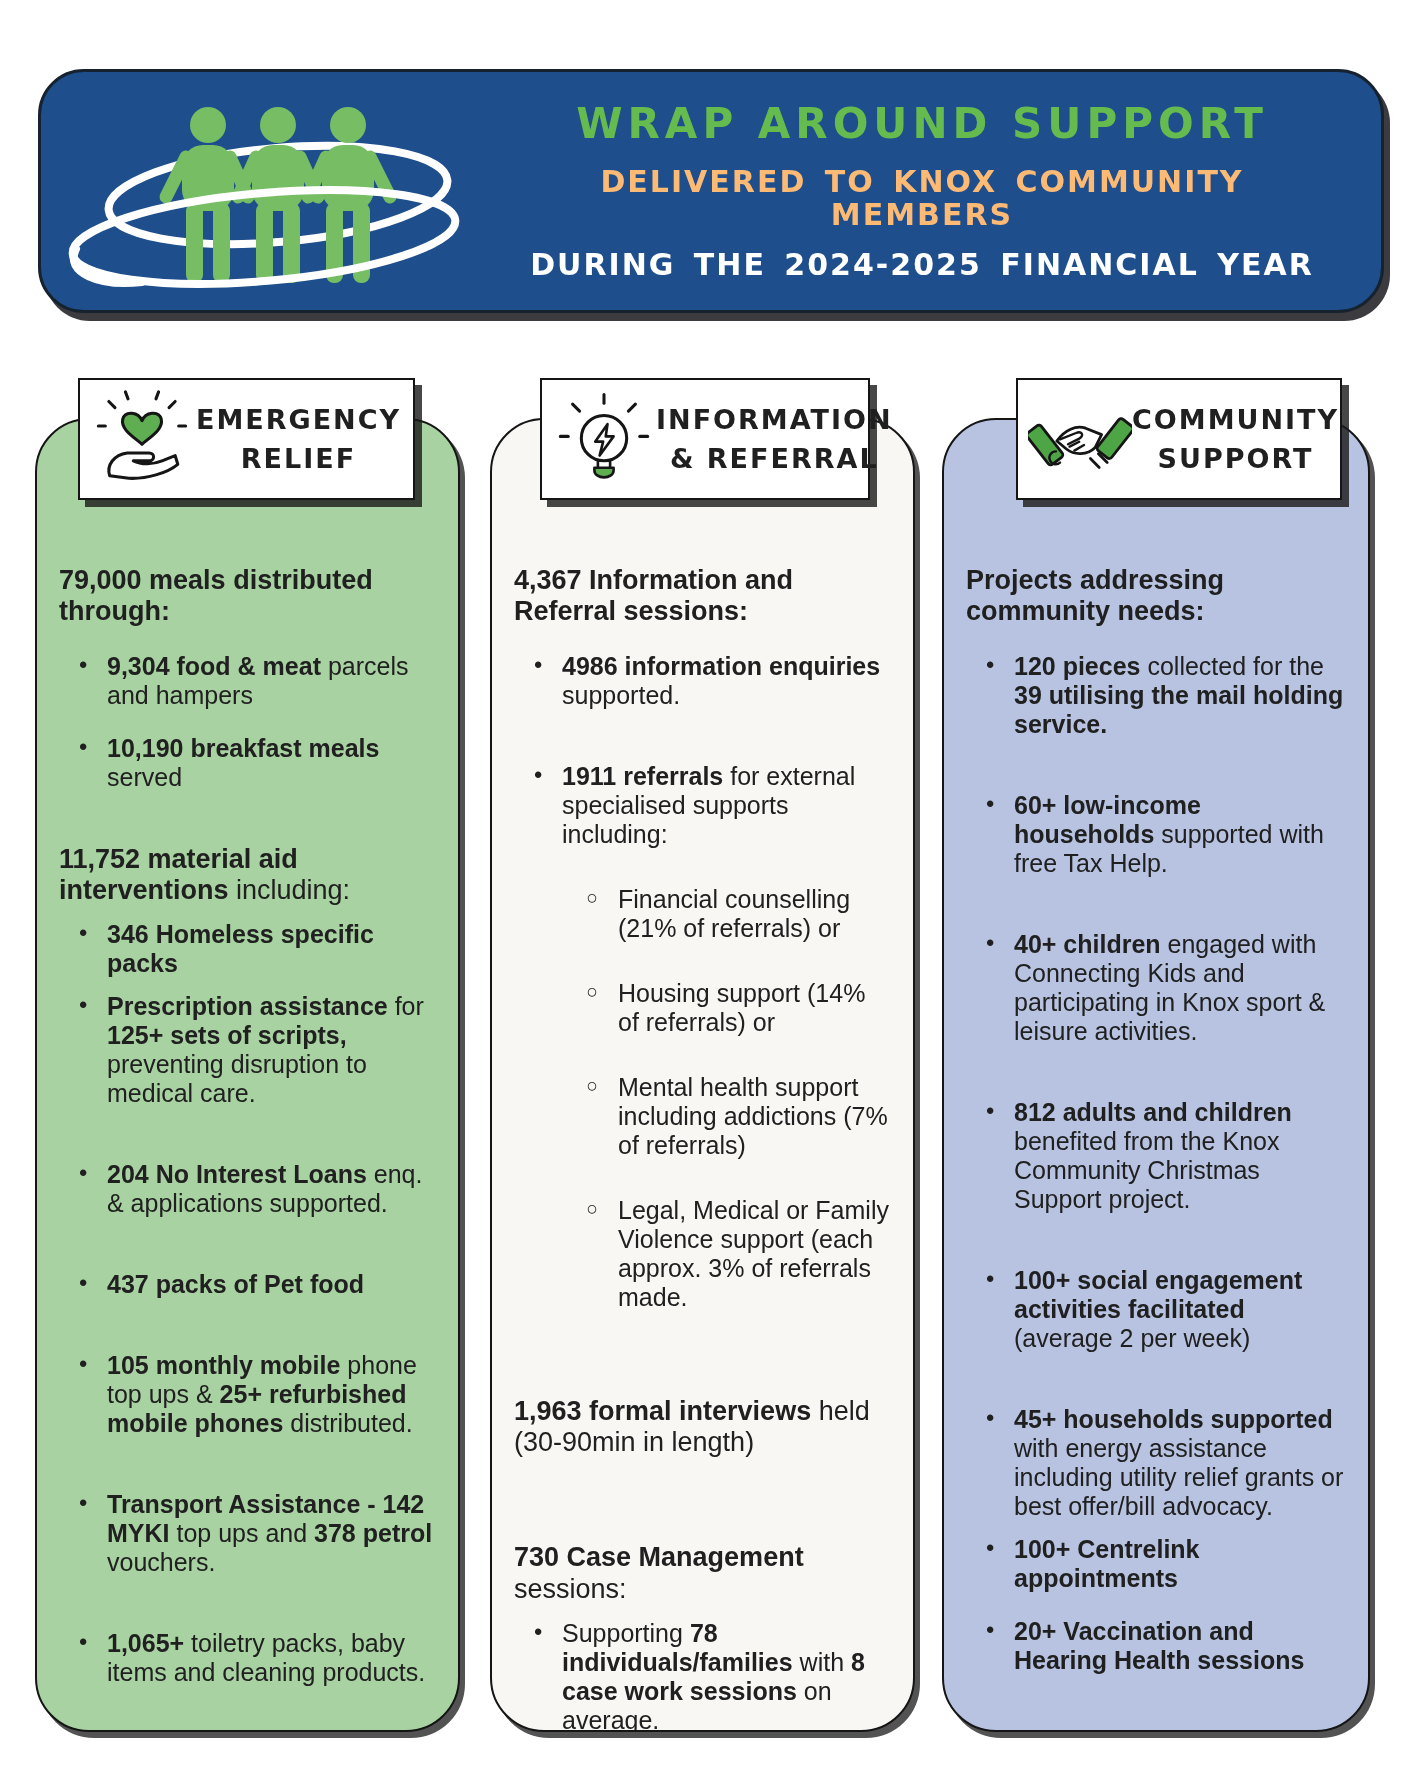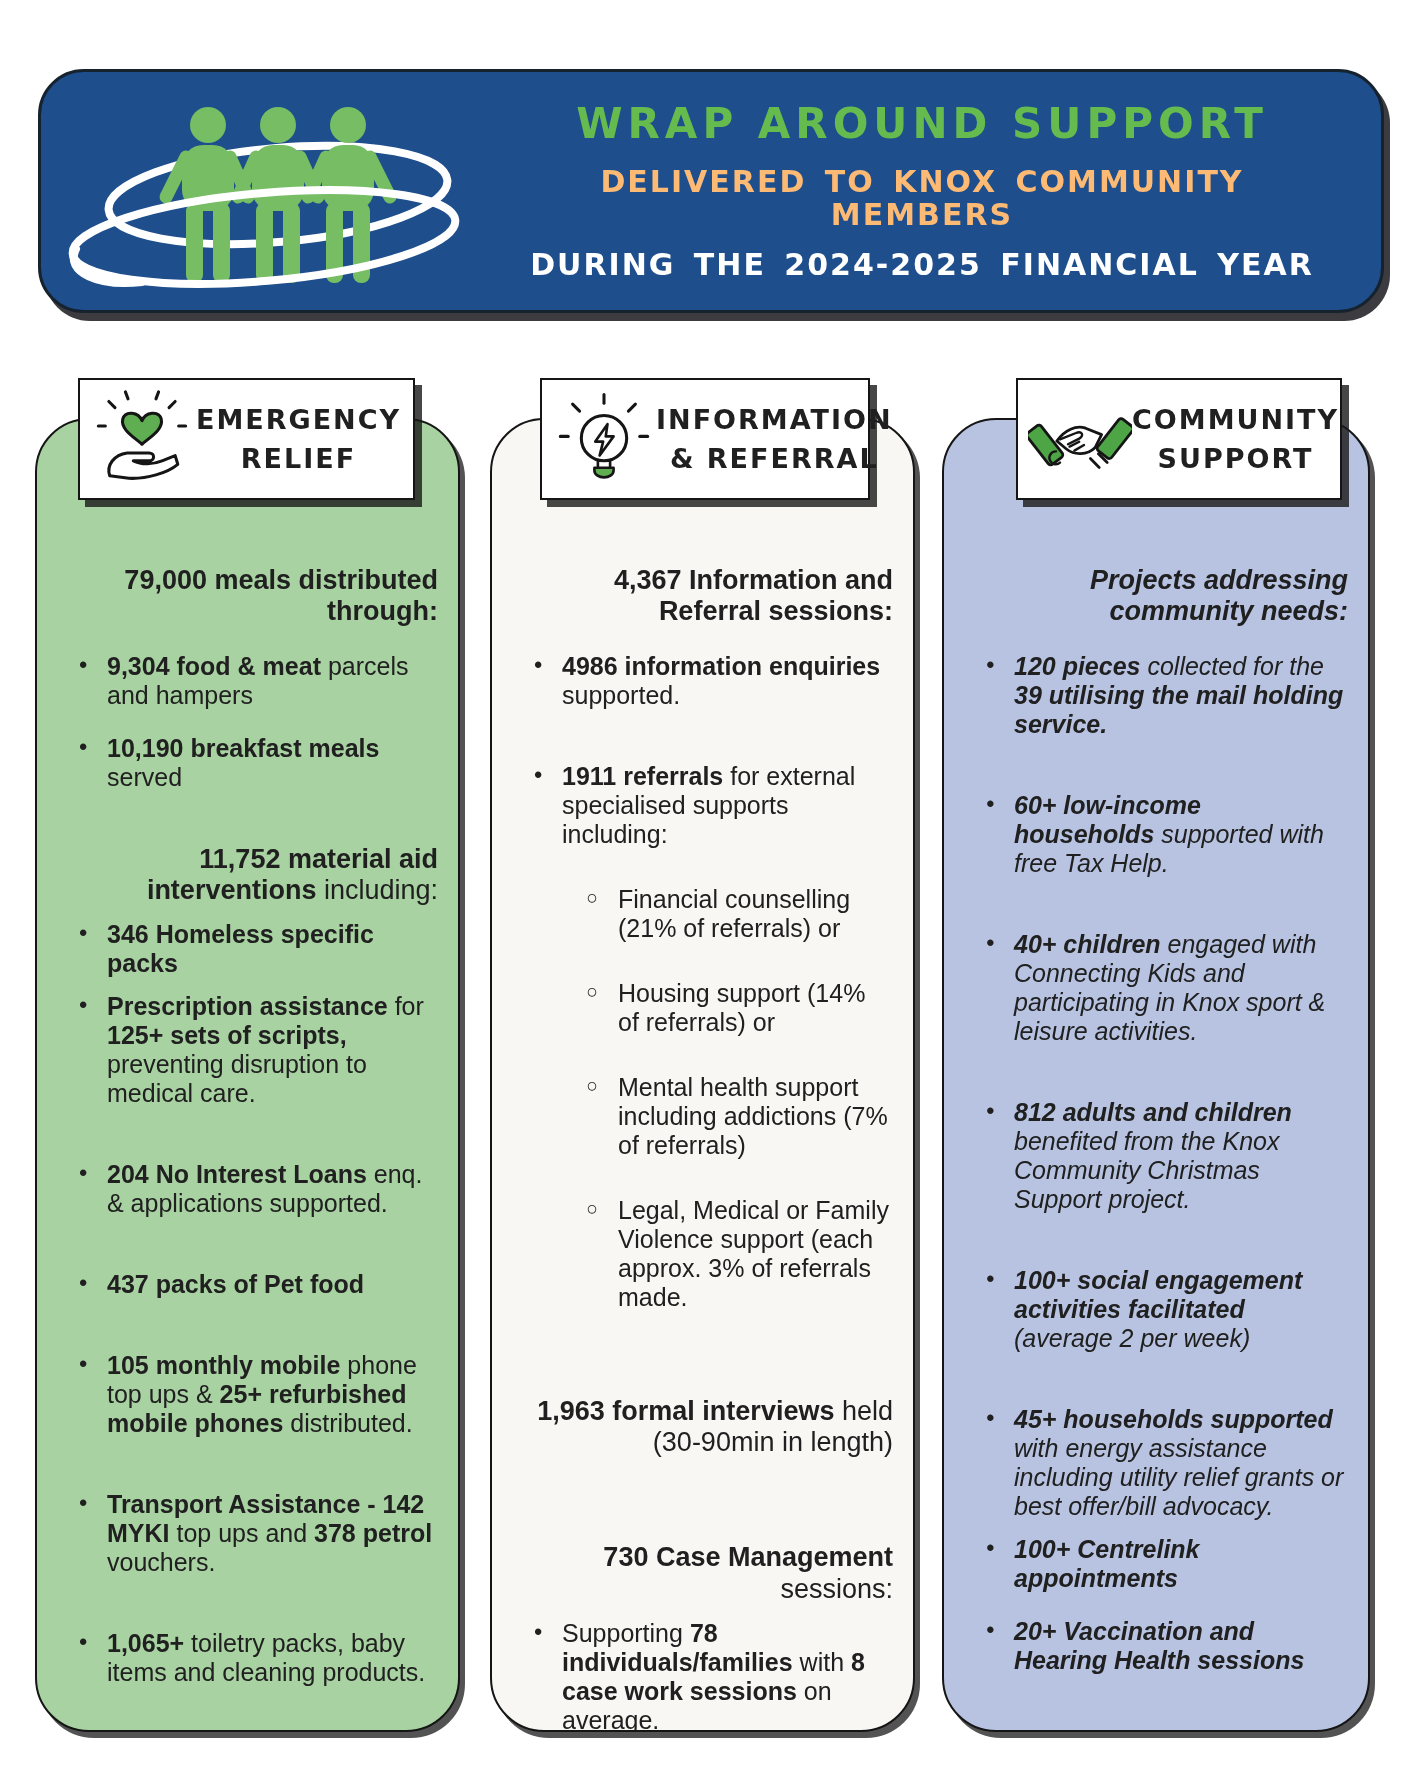--- a/index.html
+++ b/index.html
@@ -35,21 +35,21 @@
   #box-1{left:540px;width:330px;}
   #box-2{left:996px;width:326px;margin-left:20px;}
   .head-icon{flex:0 0 104px;display:flex;justify-content:center;align-items:center;}
   .head-title{flex:1;text-align:center;font-family:"DejaVu Sans",sans-serif;font-weight:700;
               font-size:27px;letter-spacing:2px;line-height:1.45;}
   .head-title span{display:block;}
 
   
   .block{font-size:25px;line-height:1.16;color:#202020;}
   .block b{font-weight:700;}
-  .heading,.para{font-size:27px;margin-top:40px;text-align:right;}
+  .heading,.para{font-size:27px;margin-top:40px;}
   .heading{font-weight:400;}
   .bullet{position:relative;padding-left:48px;margin-top:24px;}
   .bullet .marker{position:absolute;left:20px;top:-1px;font-size:0.95em;}
   .subbullet{position:relative;padding-left:104px;margin-top:36px;}
   .subbullet .marker{position:absolute;left:72px;top:1px;font-size:0.78em;}
   .block:first-child{margin-top:0;}
   .gap-lg{margin-top:52px;}
   .gap-xl{margin-top:84px;}
   .gap-sm{margin-top:14px;}
 </style>
@@ -119,21 +119,21 @@
         <div class="block bullet gap-lg"><span class="marker">•</span><span class="txt"><b>1911 referrals</b><span> for external specialised supports including:</span></span></div>
         <div class="block subbullet"><span class="marker">○</span><span class="txt"><span>Financial counselling (21% of referrals) or</span></span></div>
         <div class="block subbullet"><span class="marker">○</span><span class="txt"><span>Housing support (14% of referrals) or</span></span></div>
         <div class="block subbullet"><span class="marker">○</span><span class="txt"><span>Mental health support including addictions (7% of referrals)</span></span></div>
         <div class="block subbullet"><span class="marker">○</span><span class="txt"><span>Legal, Medical or Family Violence support (each approx. 3% of referrals made.</span></span></div>
         <div class="block para gap-xl"><span class="txt"><b>1,963 formal interviews</b><span> held (30-90min in length)</span></span></div>
         <div class="block para gap-xl"><span class="txt"><b>730 Case Management</b><span> sessions:</span></span></div>
         <div class="block bullet gap-sm"><span class="marker">•</span><span class="txt"><span>Supporting </span><b>78 individuals/families</b><span> with </span><b>8 case work sessions</b><span> on average.</span></span></div>
       </div>
   </div>
-  <div class="col-card" id="col-2" style="background: rgb(183, 195, 225); font-style: italic;">
+  <div class="col-card" id="col-2" style="background: rgb(183, 195, 225);">
     <div class="col-body">
         <div class="block heading"><span class="txt"><b>Projects addressing community needs:</b></span></div>
         <div class="block bullet"><span class="marker">•</span><span class="txt"><b>120 pieces</b><span> collected for the </span><b>39 utilising the mail holding service.</b></span></div>
         <div class="block bullet gap-lg"><span class="marker">•</span><span class="txt"><b>60+ low-income households</b><span> supported with free Tax Help.</span></span></div>
         <div class="block bullet gap-lg"><span class="marker">•</span><span class="txt"><b>40+ children</b><span> engaged with Connecting Kids and participating in Knox sport &amp; leisure activities.</span></span></div>
         <div class="block bullet gap-lg"><span class="marker">•</span><span class="txt"><b>812 adults and children</b><span> benefited from the Knox Community Christmas Support project.</span></span></div>
         <div class="block bullet gap-lg"><span class="marker">•</span><span class="txt"><b>100+ social engagement activities facilitated</b><span> (average 2 per week)</span></span></div>
         <div class="block bullet gap-lg"><span class="marker">•</span><span class="txt"><b>45+ households supported</b><span> with energy assistance including utility relief grants or best offer/bill advocacy.</span></span></div>
         <div class="block bullet gap-sm"><span class="marker">•</span><span class="txt"><b>100+ Centrelink appointments</b></span></div>
         <div class="block bullet"><span class="marker">•</span><span class="txt"><b>20+ Vaccination and Hearing Health sessions</b></span></div>

